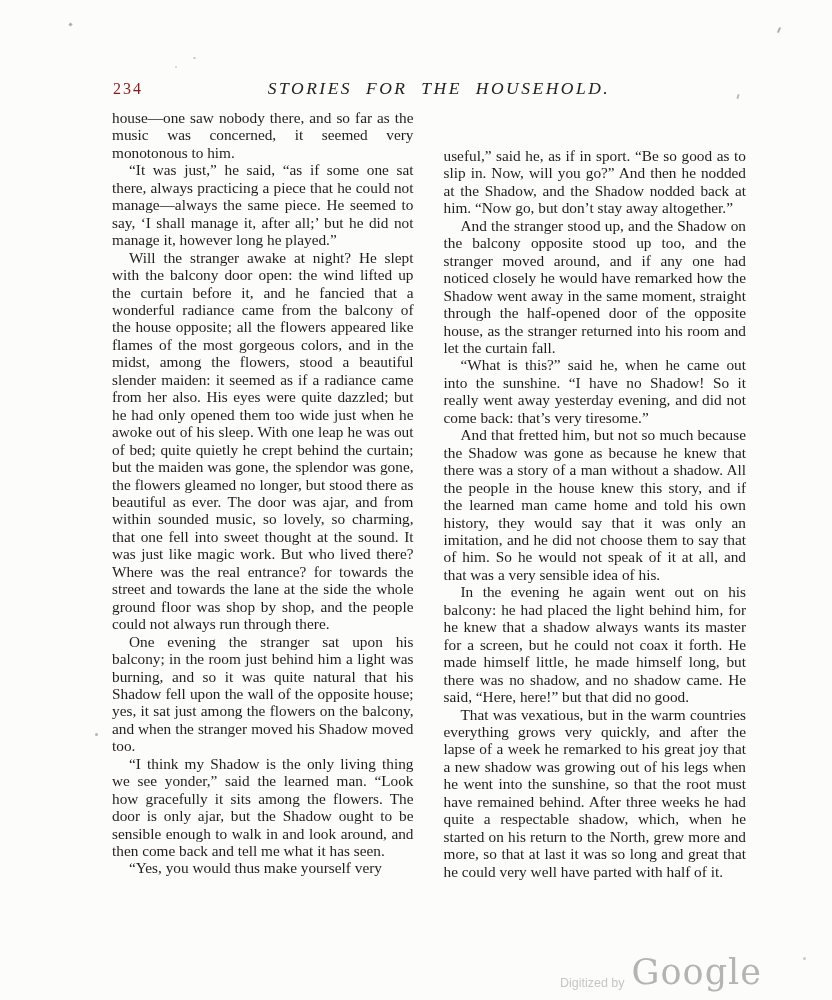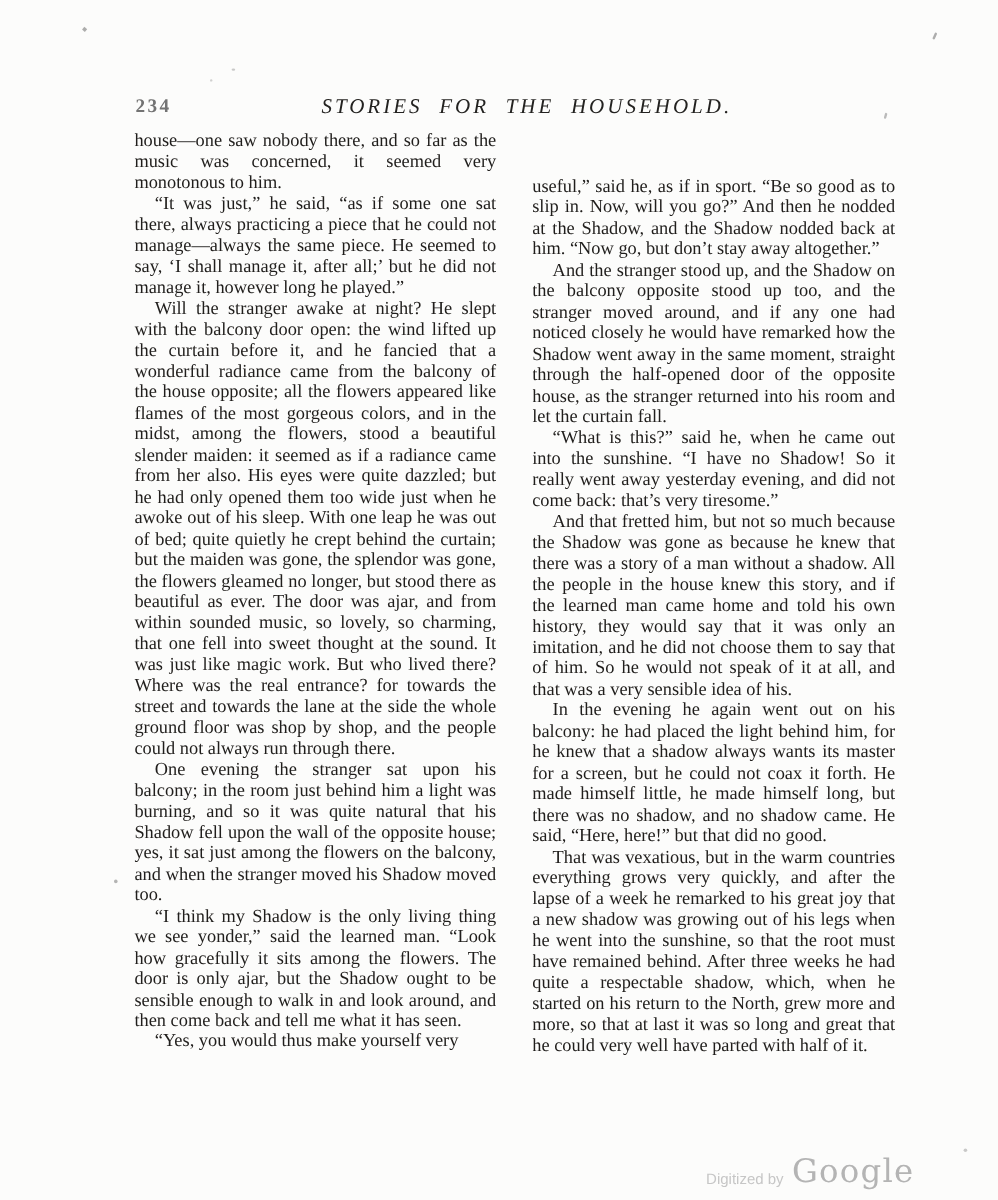--- a/index.html
+++ b/index.html
@@ -23,22 +23,22 @@
     left: 0;
     width: 832px;
     height: 24px;
   }
   .page-num {
     position: absolute;
     left: 113px;
     top: 2px;
     font-size: 16px;
     letter-spacing: 2px;
-    font-weight: bold;
-    color: #737373;
+    font-weight: normal;
+    color: #7f1d1d;
   }
   .running-title {
     position: absolute;
     left: 0;
     width: 832px;
     text-align: center;
     top: 0;
     font-style: italic;
     font-size: 17.5px;
     letter-spacing: 2.5px;
@@ -78,21 +78,21 @@
     align-items: flex-end;
   }
   .wm-prefix {
     font-family: "Liberation Sans", "DejaVu Sans", sans-serif;
     font-size: 12.5px;
     color: #c6c6c6;
     margin-right: 7px;
   }
   .wm-logo {
     font-family: "DejaVu Serif", serif;
-    font-size: 27px;
+    font-size: 35px;
     color: #b4b4b4;
     letter-spacing: 1px;
     line-height: 1;
   }
   
   .speck {
     position: absolute;
     background: #6b6b6b;
     border-radius: 50%;
     opacity: 0.55;

